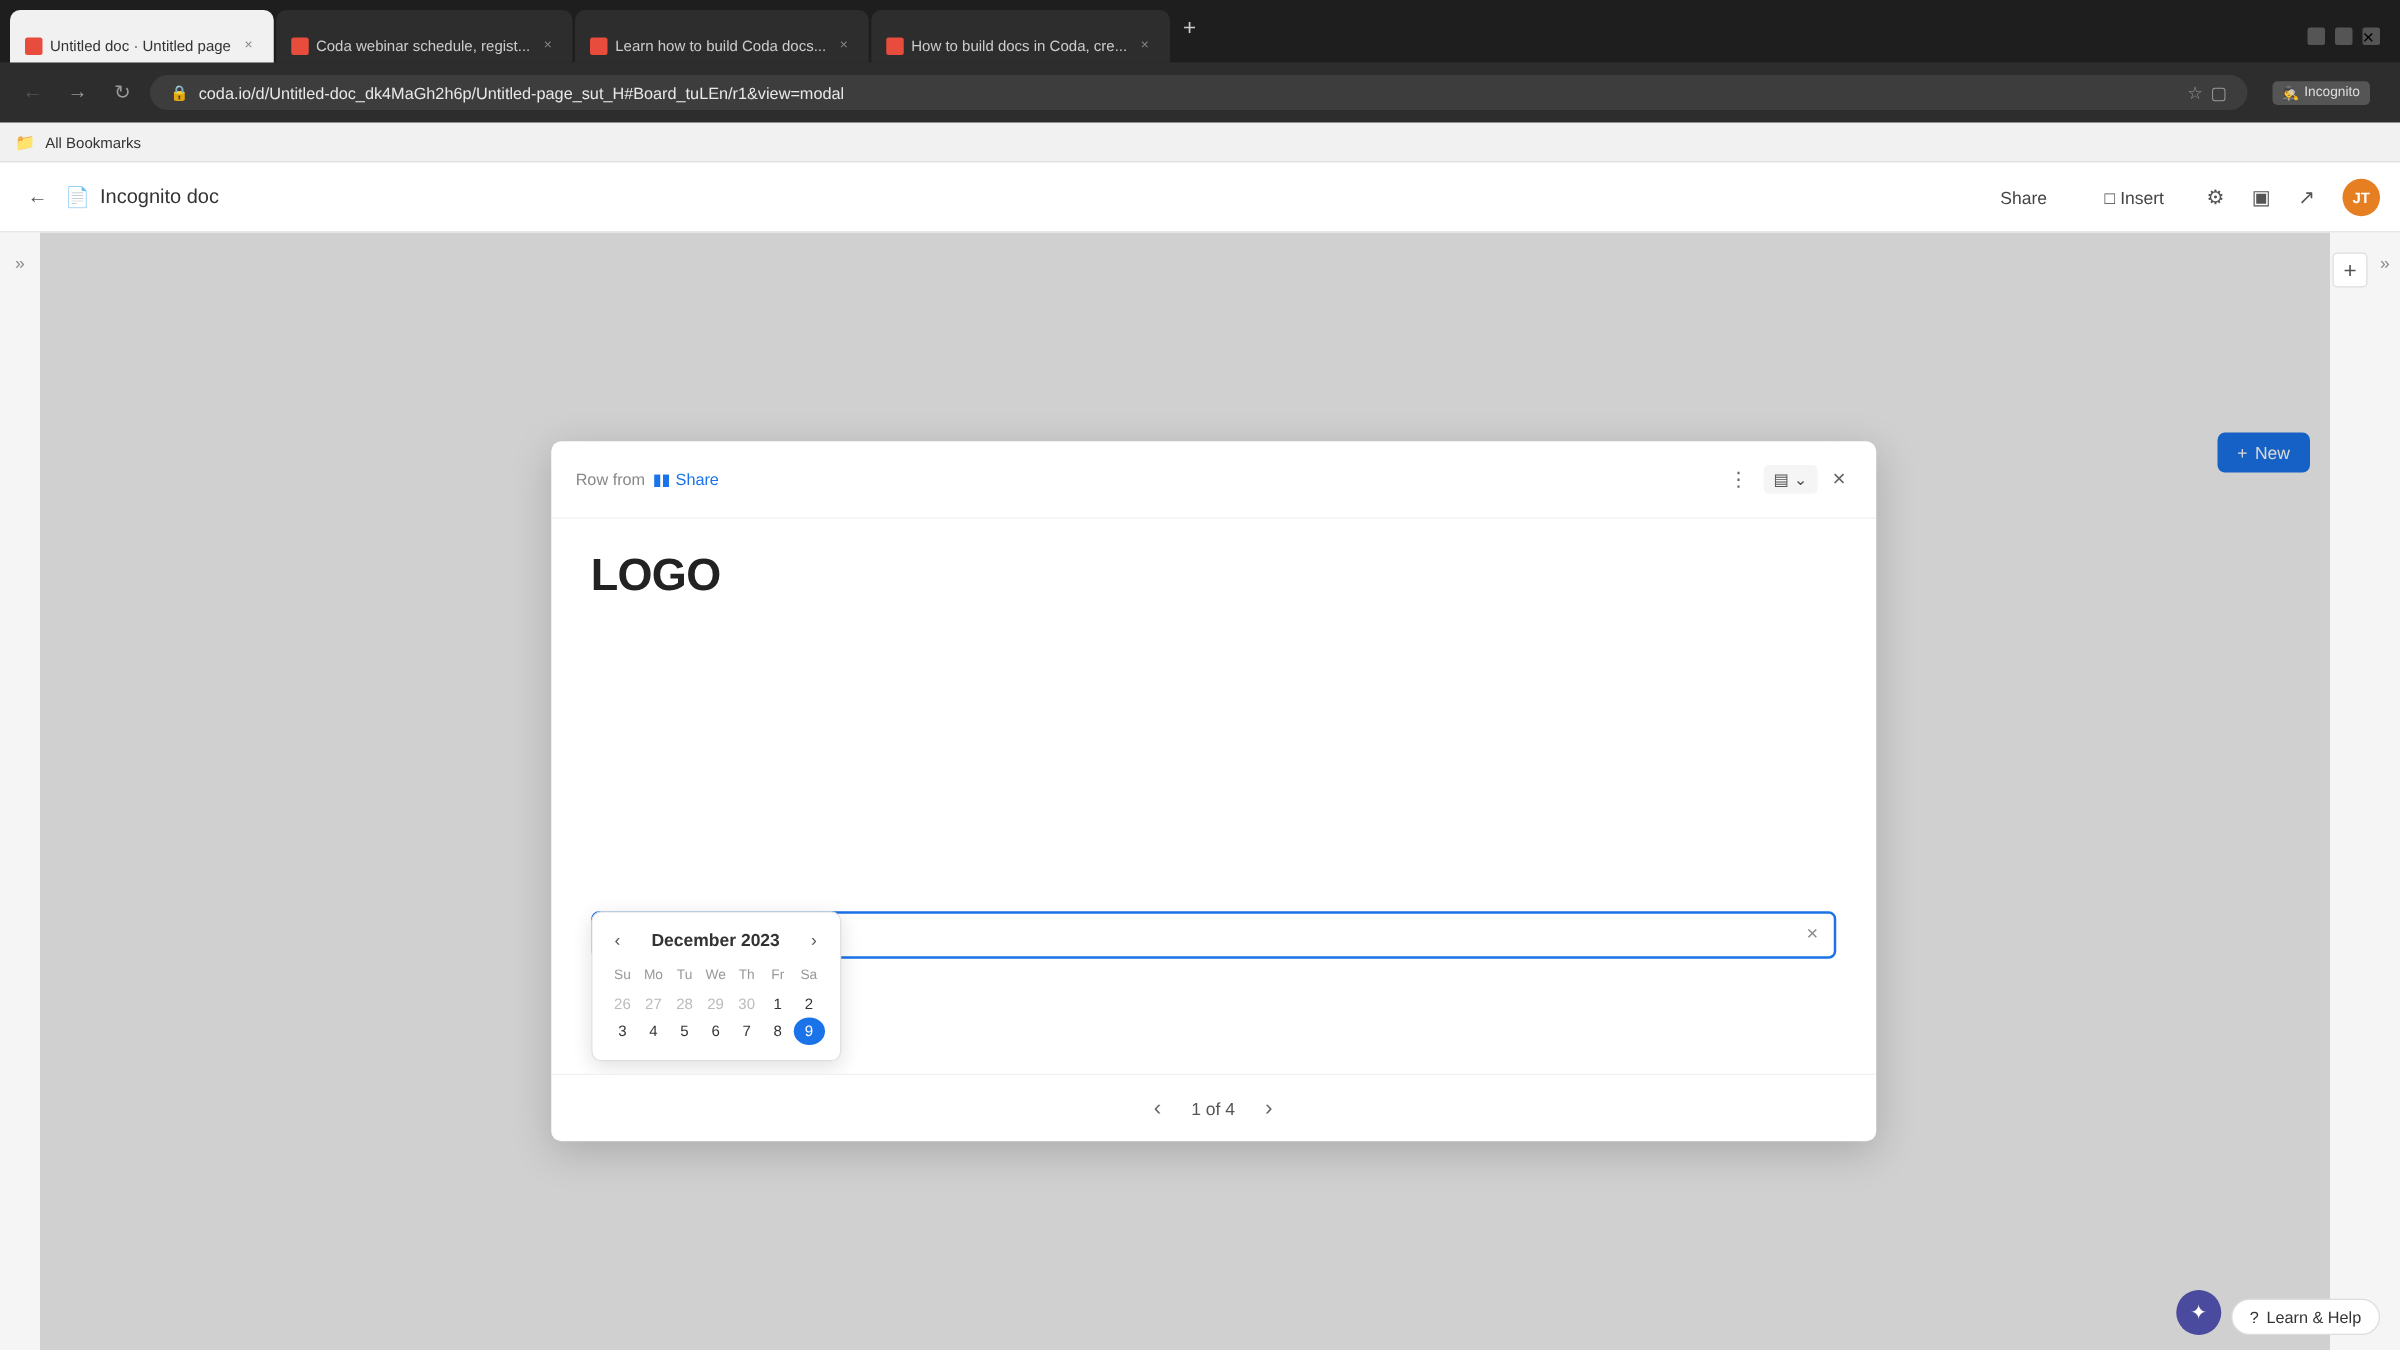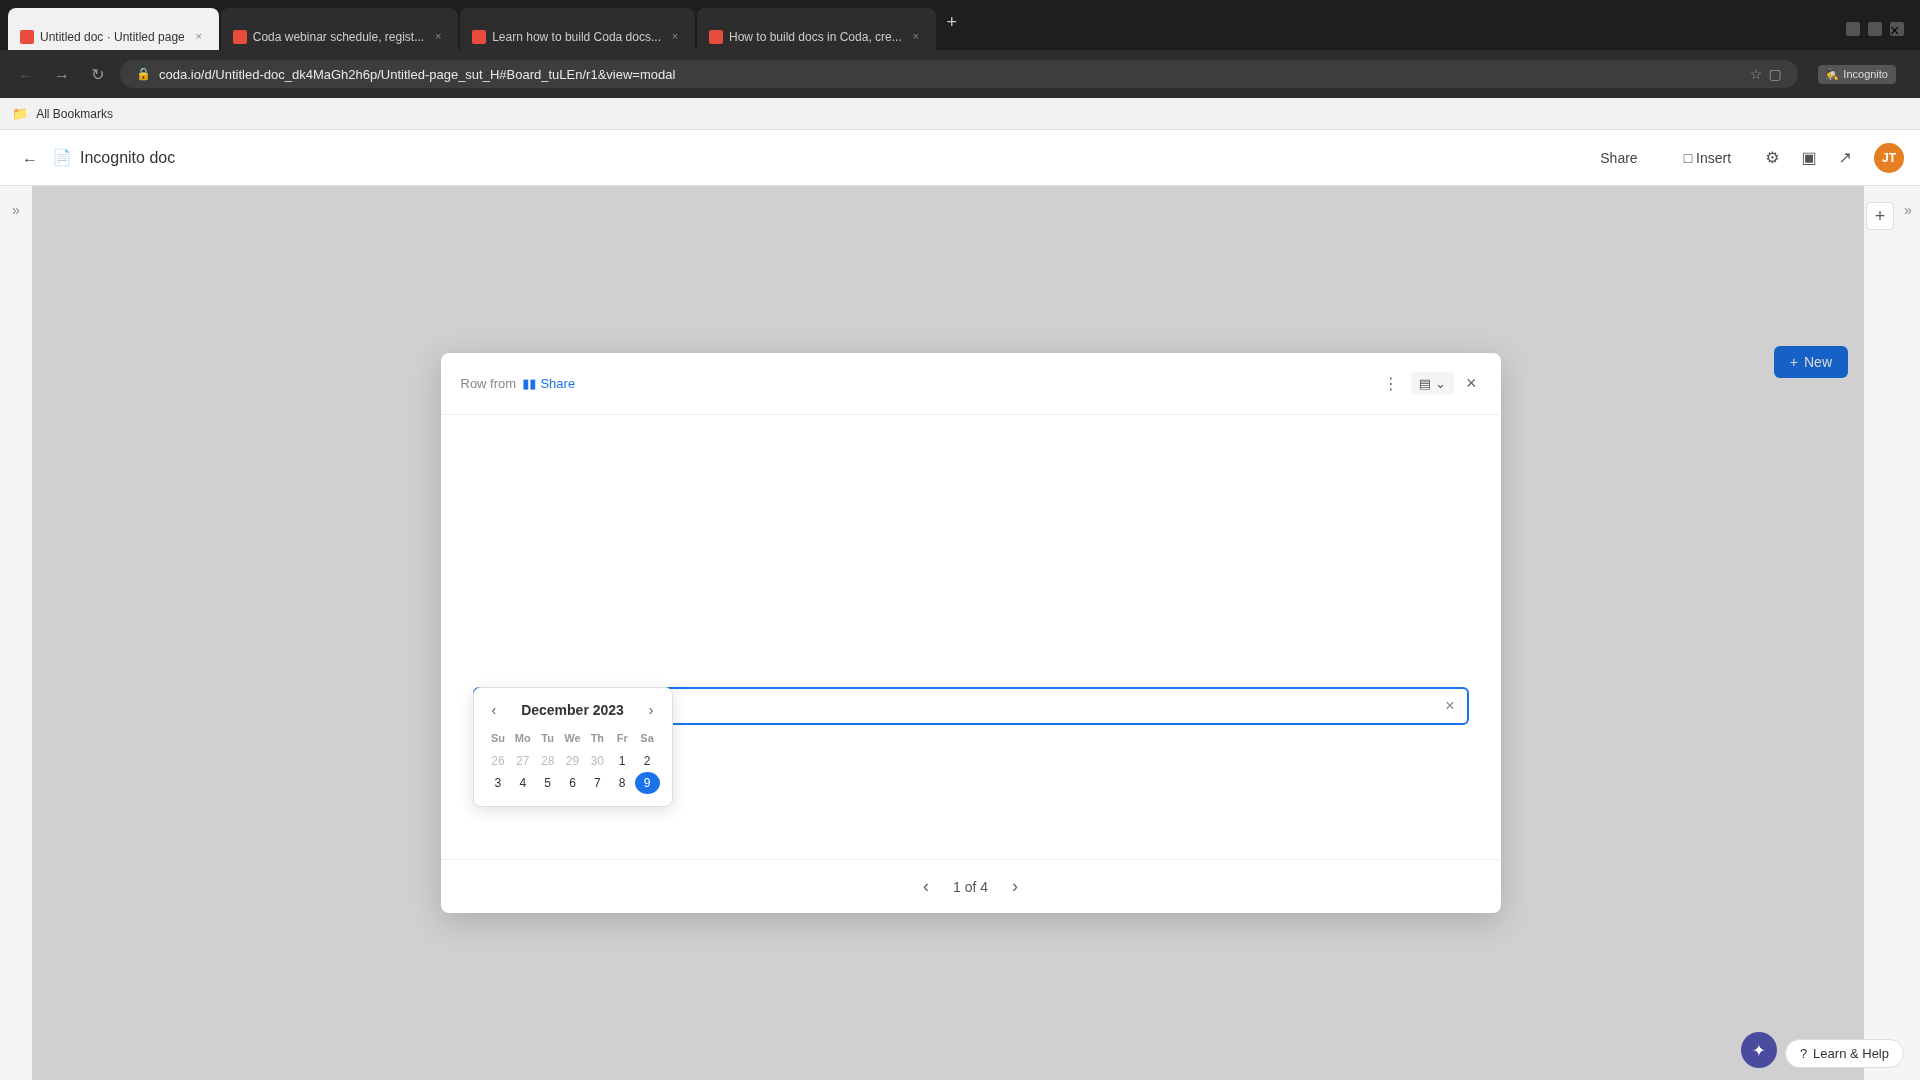--- a/index.html
+++ b/index.html
@@ -67,21 +67,21 @@
     .field-label { font-size: 12px; font-weight: 600; color: #888; letter-spacing: 0.5px; text-transform: uppercase; margin-bottom: 8px; }
 
     
     .datepicker-overlay { position: relative; }
     .datepicker-popup { position: absolute; top: 0; left: 0; background: #fff; border: 1px solid #e0e0e0; border-radius: 8px; box-shadow: 0 4px 16px rgba(0,0,0,0.12); z-index: 10; width: 200px; padding: 12px; }
     .calendar-header { display: flex; align-items: center; justify-content: space-between; margin-bottom: 10px; }
     .cal-nav { color: #555; cursor: pointer; font-size: 14px; padding: 2px 6px; border-radius: 4px; }
     .cal-month { font-size: 14px; font-weight: 600; color: #333; }
     .calendar-grid { width: 100%; }
     .cal-week-header { display: grid; grid-template-columns: repeat(7, 1fr); text-align: center; margin-bottom: 4px; }
-    .cal-day-name { font-size: 11px; color: #999; font-weight: 700; padding: 2px; }
+    .cal-day-name { font-size: 11px; color: #999; font-weight: 400; padding: 2px; }
     .cal-week { display: grid; grid-template-columns: repeat(7, 1fr); }
     .cal-day { font-size: 12px; text-align: center; padding: 4px 2px; cursor: pointer; border-radius: 50%; color: #333; }
     .cal-day.other-month { color: #bbb; }
     .cal-day.selected { background: #1a73e8; color: white; border-radius: 50%; }
 
     
     .date-input-row { display: flex; align-items: center; border: 2px solid #1a73e8; border-radius: 6px; padding: 8px 12px; margin-top: 4px; background: #fff; }
     .date-input-text { font-size: 14px; color: #333; flex: 1; }
     .date-input-clear { color: #888; cursor: pointer; font-size: 16px; }
 
@@ -219,20 +219,21 @@
               <span class="modal-action-btn">⋮</span>
               <div class="modal-view-btn">
                 <span>▤</span>
                 <span>⌄</span>
               </div>
               <span class="modal-close-btn">×</span>
             </div>
           </div>
 
           <div class="modal-body">
+            <div class="modal-title">LOGO</div>
 
             <div class="field-section">
 
               <div class="datepicker-overlay">
                 <div class="datepicker-popup">
 
                   <div class="calendar-header">
                     <span class="cal-nav">‹</span>
                     <span class="cal-month">December 2023</span>
                     <span class="cal-nav">›</span>

